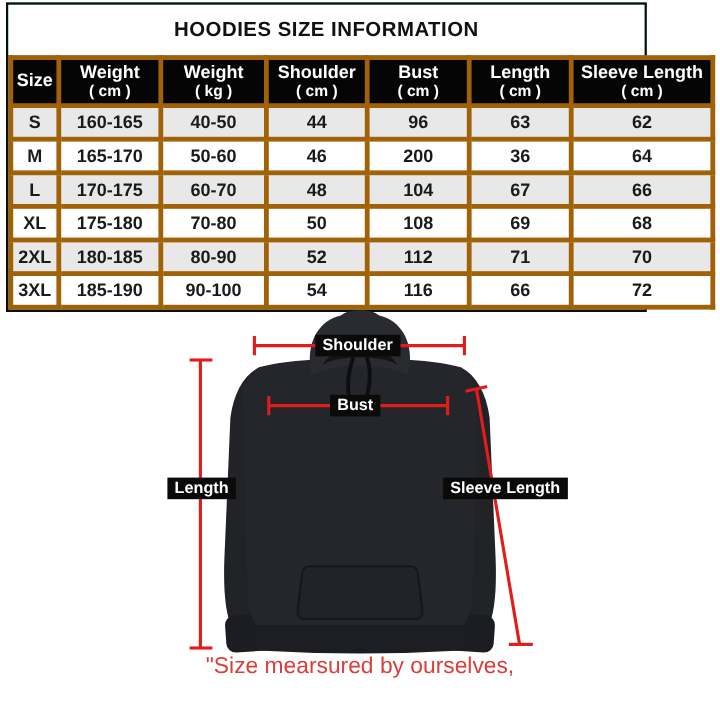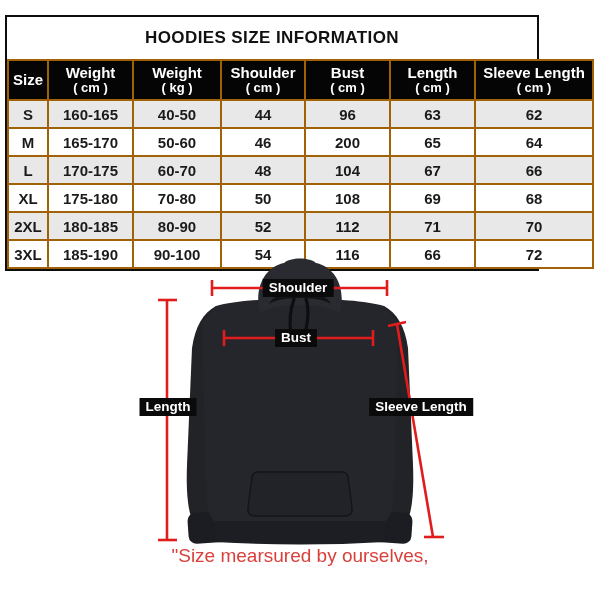--- a/index.html
+++ b/index.html
@@ -5,31 +5,31 @@
   * { margin:0; padding:0; box-sizing:border-box; }
   html,body { width:600px; height:600px; }
   body {
     position:relative;
     background:#ffffff;
     font-family:"Liberation Sans", sans-serif;
     overflow:hidden;
   }
   
   .table-box {
-    position:absolute; left:5px; top:15px; width:534px;
+    position:absolute; left:5px; top:2px; width:534px;
     border:2px solid #0d0d0d; background:#5eead4;
   }
   .title-row {
     height:42px; display:flex; align-items:center; justify-content:center;
     font-size:17px; font-weight:bold; color:#111; letter-spacing:.4px;
     background:#fff;
   }
   table.size-grid { border-collapse:collapse; width:585px; table-layout:fixed; }
   table.size-grid th, table.size-grid td {
-    border:2px solid #a16207; text-align:center; vertical-align:middle;
+    border:4px solid #a16207; text-align:center; vertical-align:middle;
   }
   table.size-grid th {
     background:#050505; color:#fff; height:40px; padding:2px 0;
   }
   .h-label { font-size:15px; font-weight:bold; line-height:16px; }
   .h-unit  { font-size:13px; font-weight:bold; line-height:14px; }
   table.size-grid td {
     height:28px; font-size:15px; font-weight:bold; color:#1a1a1a; background:#fff;
   }
   tr.stripe td { background:#e8e8e8; }
@@ -106,21 +106,21 @@
         <td>96</td>
         <td>63</td>
         <td>62</td>
       </tr>
       <tr>
         <td>M</td>
         <td>165-170</td>
         <td>50-60</td>
         <td>46</td>
         <td>200</td>
-        <td>65</td>
+        <td>36</td>
         <td>64</td>
       </tr>
       <tr class="stripe">
         <td>L</td>
         <td>170-175</td>
         <td>60-70</td>
         <td>48</td>
         <td>104</td>
         <td>67</td>
         <td>66</td>

